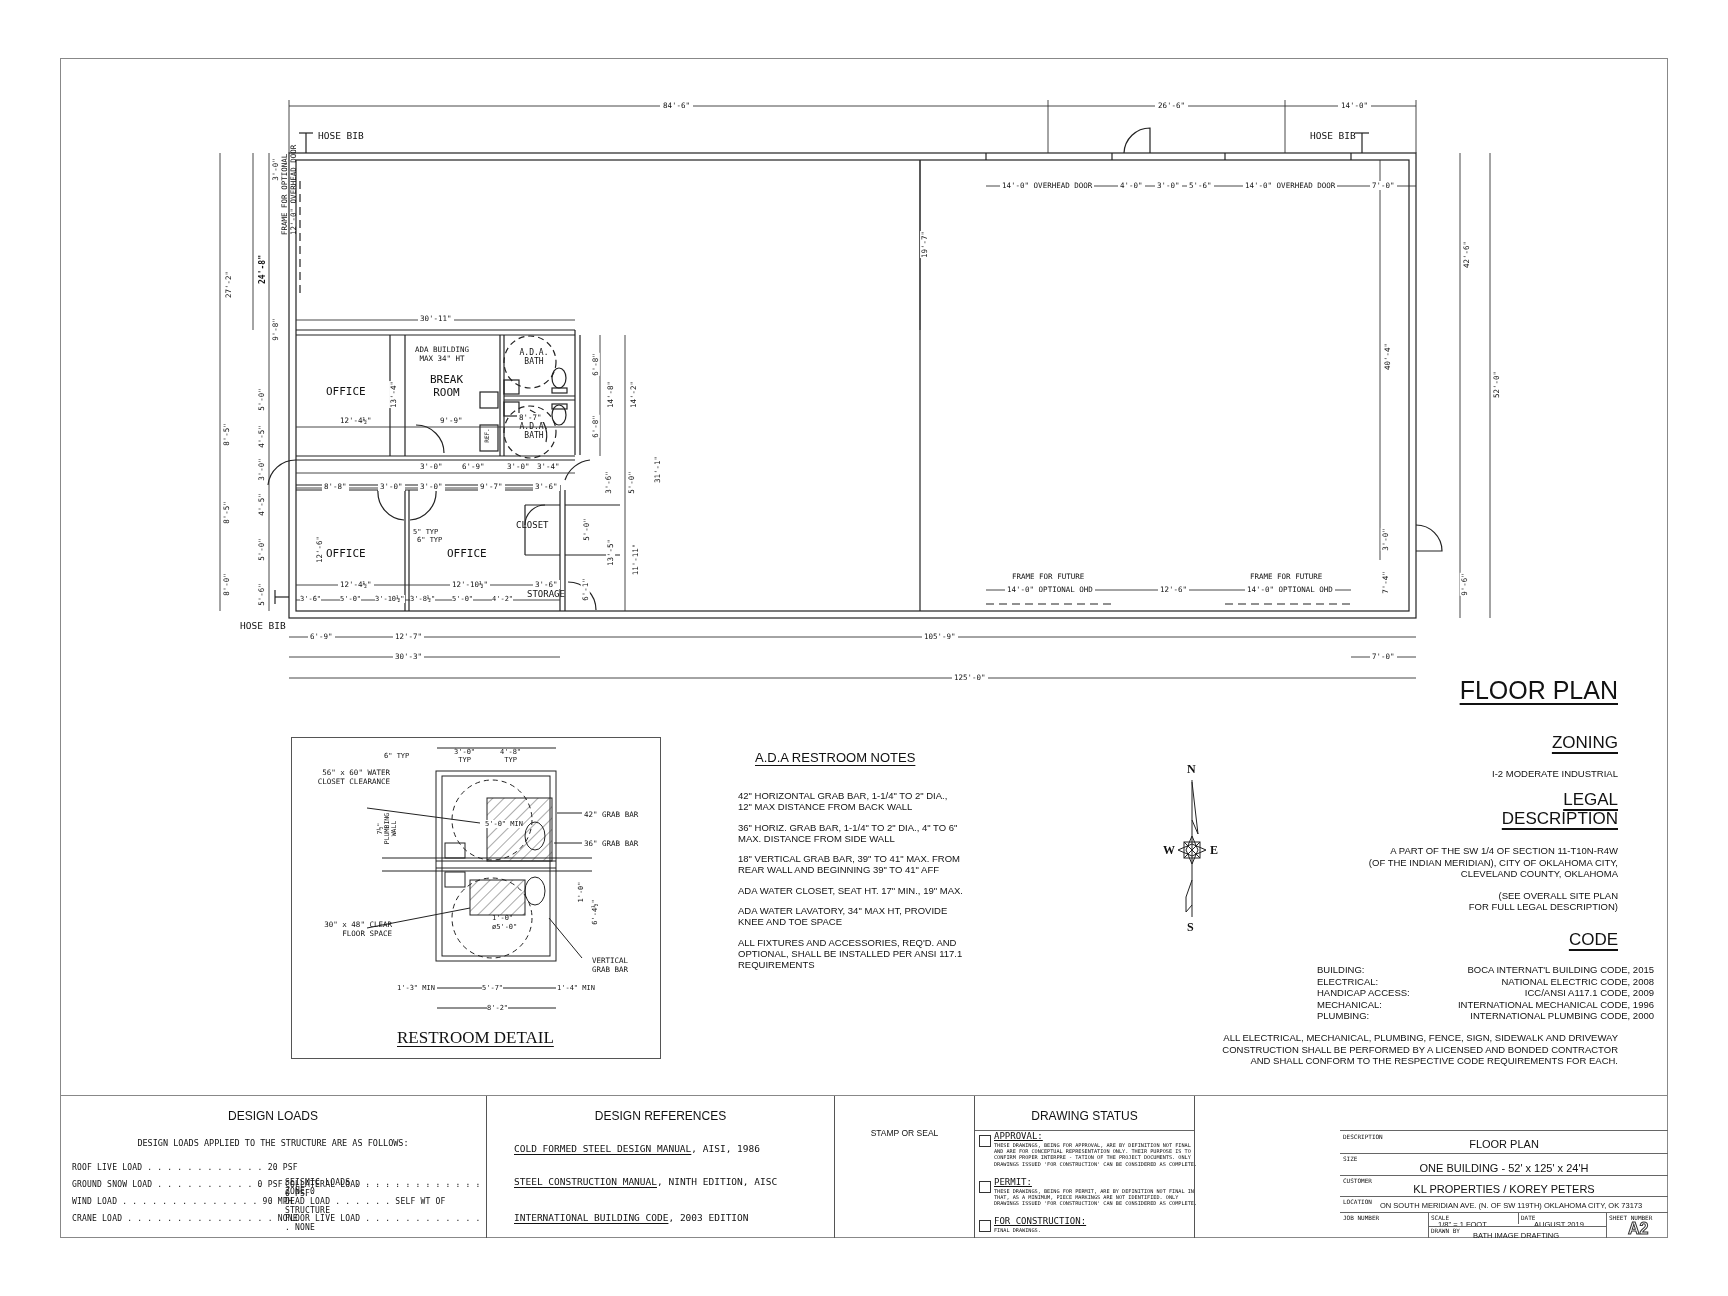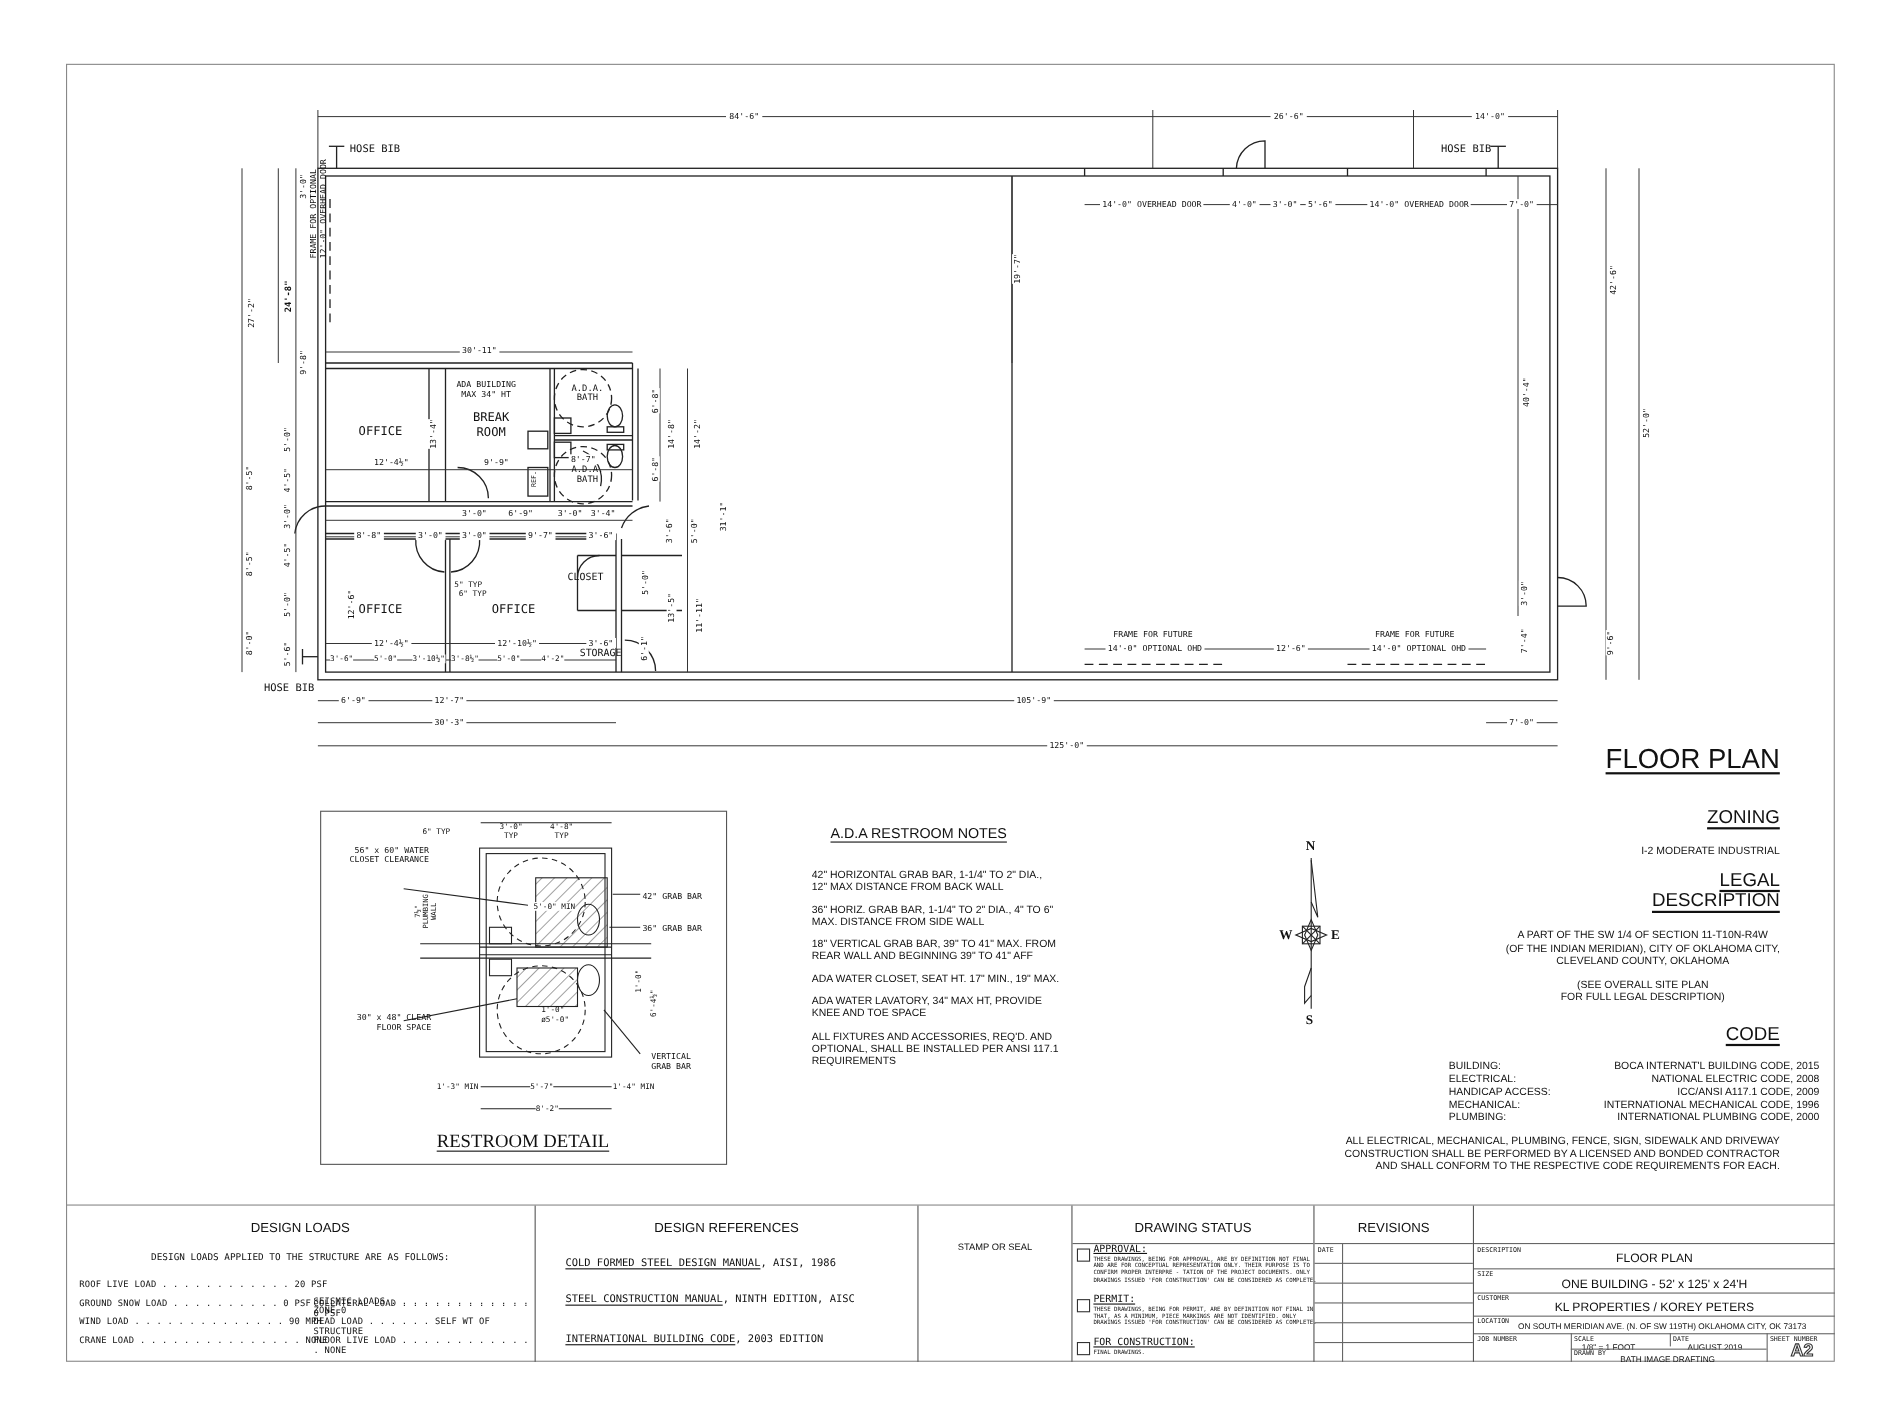--- a/index.html
+++ b/index.html
@@ -259,21 +259,21 @@
 <div class="abs cad" style="left:1370px;top:652px;font-size:7.5px;background:#fff;padding:0 2px;">7'-0"</div>
 <div class="abs cad" style="left:952px;top:673px;font-size:7.5px;background:#fff;padding:0 2px;">125'-0"</div>
 
 <div class="abs ttl" style="right:110px;top:676px;font-size:25px;">FLOOR PLAN</div>
 <div class="abs ttl" style="right:110px;top:733px;font-size:17px;">ZONING</div>
 <div class="abs small" style="right:110px;top:768px;">I-2 MODERATE INDUSTRIAL</div>
 <div class="abs ttl" style="right:110px;top:790px;font-size:17px;line-height:19px;">
   <div>LEGAL</div>
   <div>DESCRIPTION</div>
 </div>
-<div class="abs small" style="right:110px;top:845px;text-align:center;">
+<div class="abs small" style="right:110px;top:845px;text-align:right;">
   <div>A PART OF THE SW 1/4 OF SECTION 11-T10N-R4W</div>
   <div>(OF THE INDIAN MERIDIAN), CITY OF OKLAHOMA CITY,</div>
   <div>CLEVELAND COUNTY, OKLAHOMA</div>
   <div style="height:10px"></div>
   <div>(SEE OVERALL SITE PLAN</div>
   <div>FOR FULL LEGAL DESCRIPTION)</div>
 </div>
 <div class="abs ttl" style="right:110px;top:930px;font-size:17px;">CODE</div>
 <div class="abs small" style="left:1281px;top:964px;width:337px;">
   <div style="display:flex;justify-content:space-between;">
@@ -437,31 +437,20 @@
     <div class="st-h" style="left:19px;top:35px;">APPROVAL:</div>
     <div class="st-t" style="left:19px;top:46px;">THESE DRAWINGS, BEING FOR APPROVAL, ARE BY DEFINITION NOT FINAL AND ARE FOR CONCEPTUAL REPRESENTATION ONLY. THEIR PURPOSE IS TO CONFIRM PROPER INTERPRE - TATION OF THE PROJECT DOCUMENTS. ONLY DRAWINGS ISSUED 'FOR CONSTRUCTION' CAN BE CONSIDERED AS COMPLETE.</div>
     <div class="cb" style="left:4px;top:85px;"></div>
     <div class="st-h" style="left:19px;top:81px;">PERMIT:</div>
     <div class="st-t" style="left:19px;top:92px;">THESE DRAWINGS, BEING FOR PERMIT, ARE BY DEFINITION NOT FINAL IN THAT, AS A MINIMUM, PIECE MARKINGS ARE NOT IDENTIFIED. ONLY DRAWINGS ISSUED 'FOR CONSTRUCTION' CAN BE CONSIDERED AS COMPLETE.</div>
     <div class="cb" style="left:4px;top:124px;"></div>
     <div class="st-h" style="left:19px;top:120px;">FOR CONSTRUCTION:</div>
     <div class="st-t" style="left:19px;top:131px;">FINAL DRAWINGS.</div>
   </div>
 
-  <div class="tb-col" style="left:1135px;width:145px;">
-    <div class="tb-h abs" style="left:0;width:100%;top:13px;">REVISIONS</div>
-    <div class="hline" style="left:0;right:0;top:34px;"></div>
-    <div class="cell-lbl" style="left:3px;top:37px;">DATE</div>
-    <div class="vline" style="left:25px;top:34px;bottom:0;"></div>
-    <div class="hline" style="left:0;right:0;top:52px;"></div>
-    <div class="hline" style="left:0;right:0;top:70px;"></div>
-    <div class="hline" style="left:0;right:0;top:88px;"></div>
-    <div class="hline" style="left:0;right:0;top:106px;"></div>
-    <div class="hline" style="left:0;right:0;top:124px;"></div>
-  </div>
 
   <div class="tb-col" style="left:1280px;width:328px;border-right:none;">
     <div class="hline" style="left:0;right:0;top:34px;"></div>
     <div class="cell-lbl" style="left:3px;top:37px;">DESCRIPTION</div>
     <div class="cell-val" style="left:0;right:0;top:42px;">FLOOR PLAN</div>
     <div class="hline" style="left:0;right:0;top:57px;"></div>
     <div class="cell-lbl" style="left:3px;top:59px;">SIZE</div>
     <div class="cell-val" style="left:0;right:0;top:66px;">ONE BUILDING - 52' x 125' x 24'H</div>
     <div class="hline" style="left:0;right:0;top:79px;"></div>
     <div class="cell-lbl" style="left:3px;top:81px;">CUSTOMER</div>

